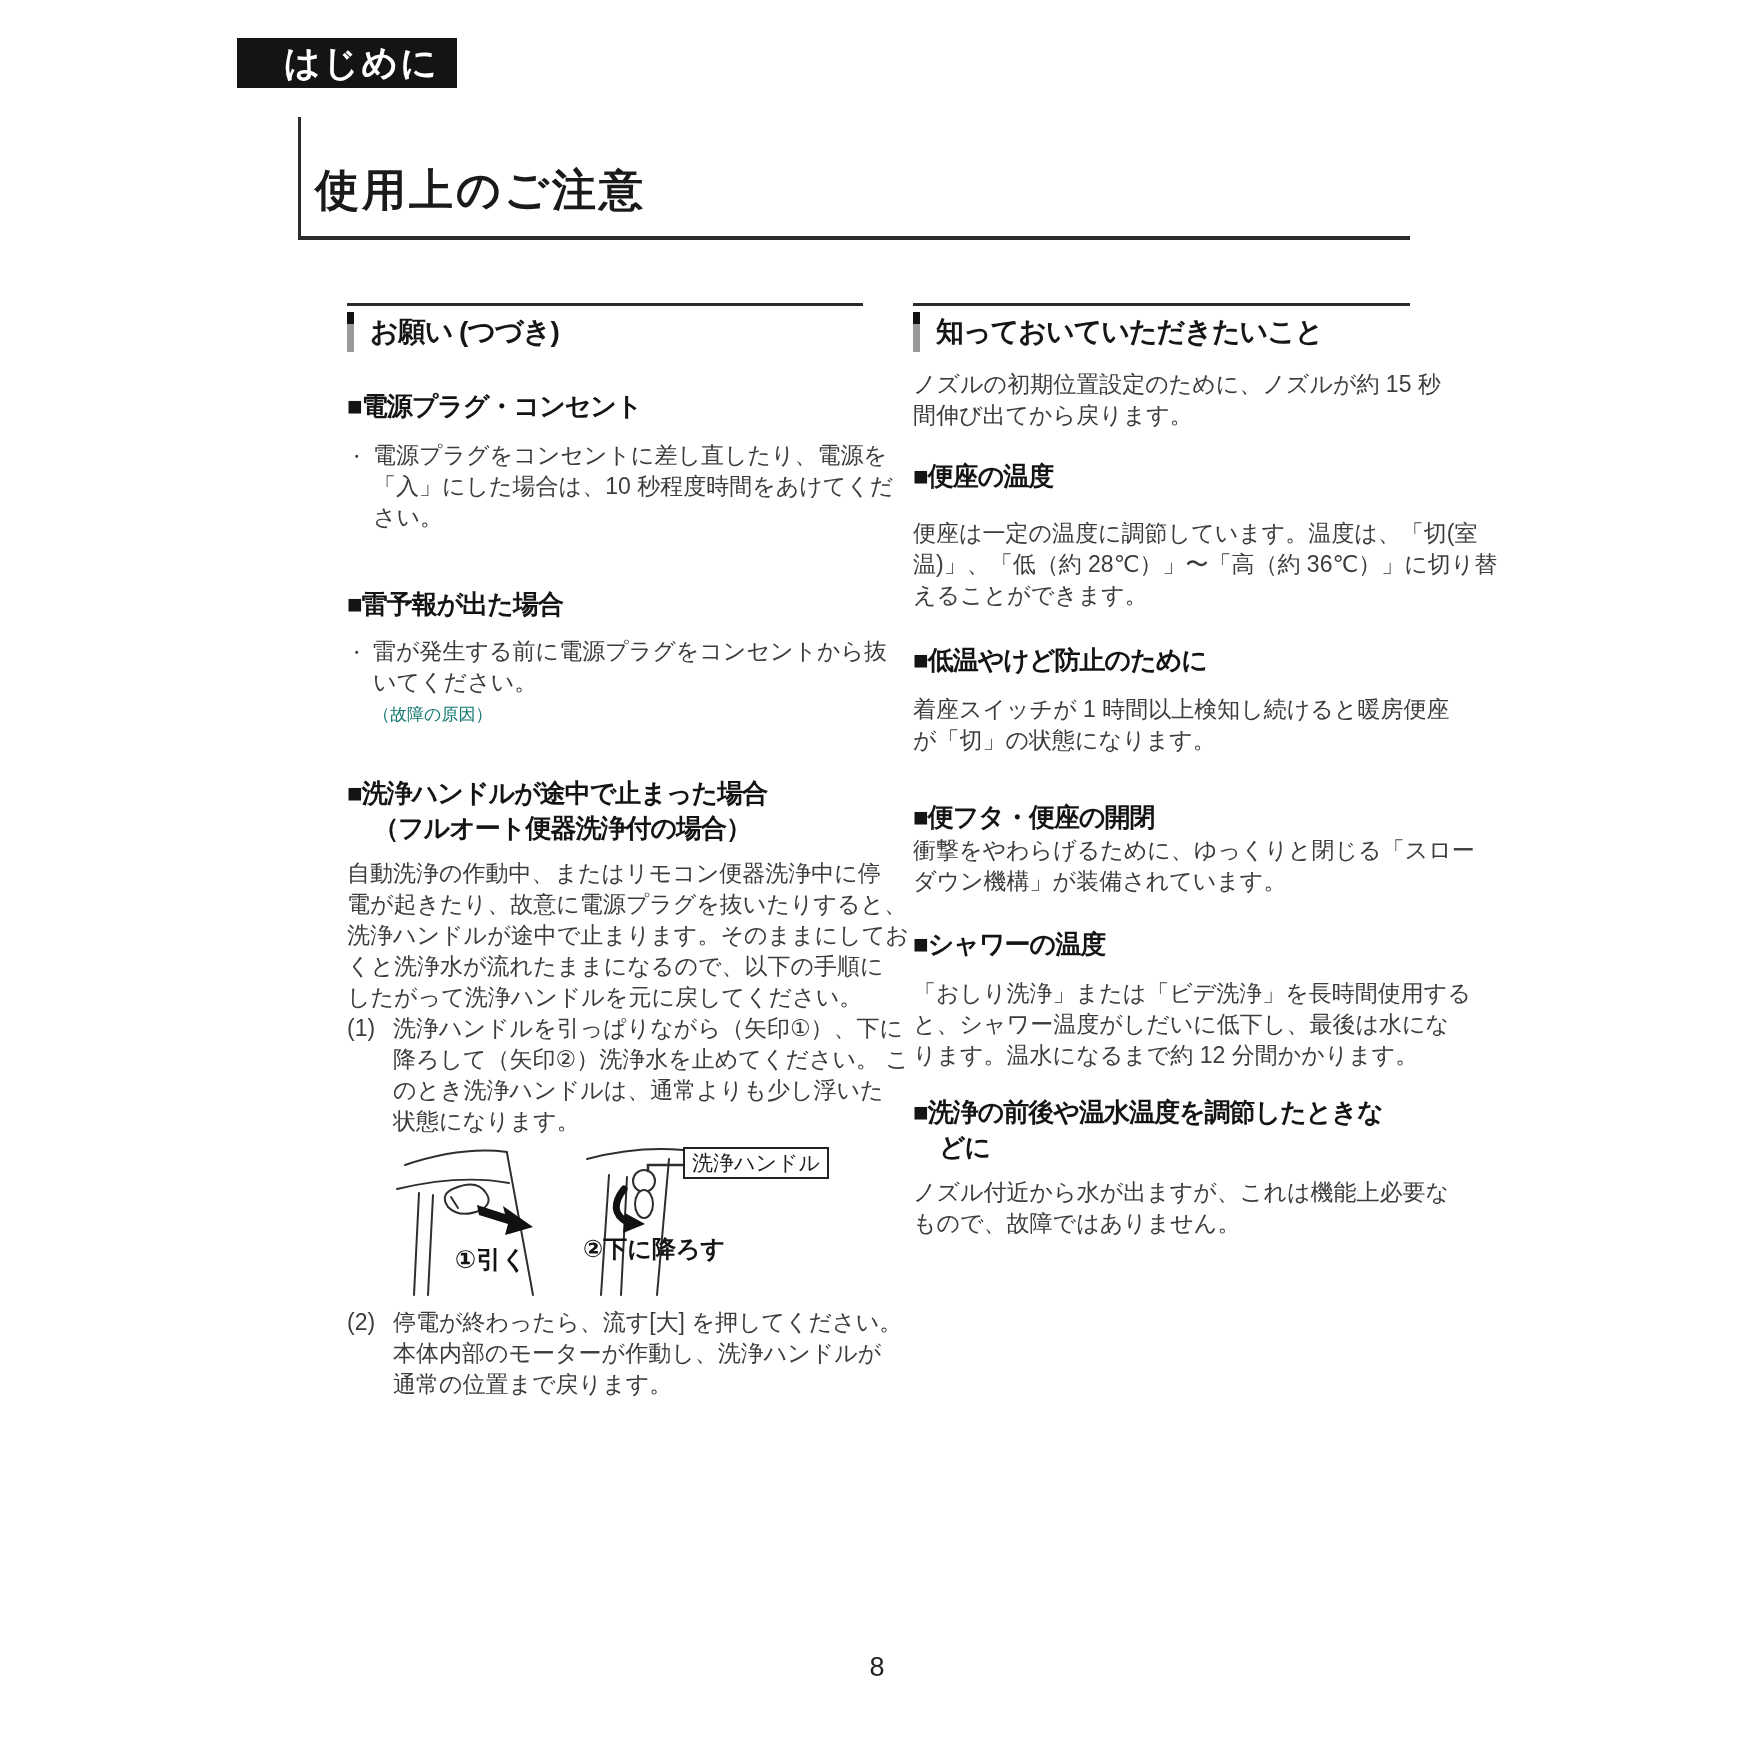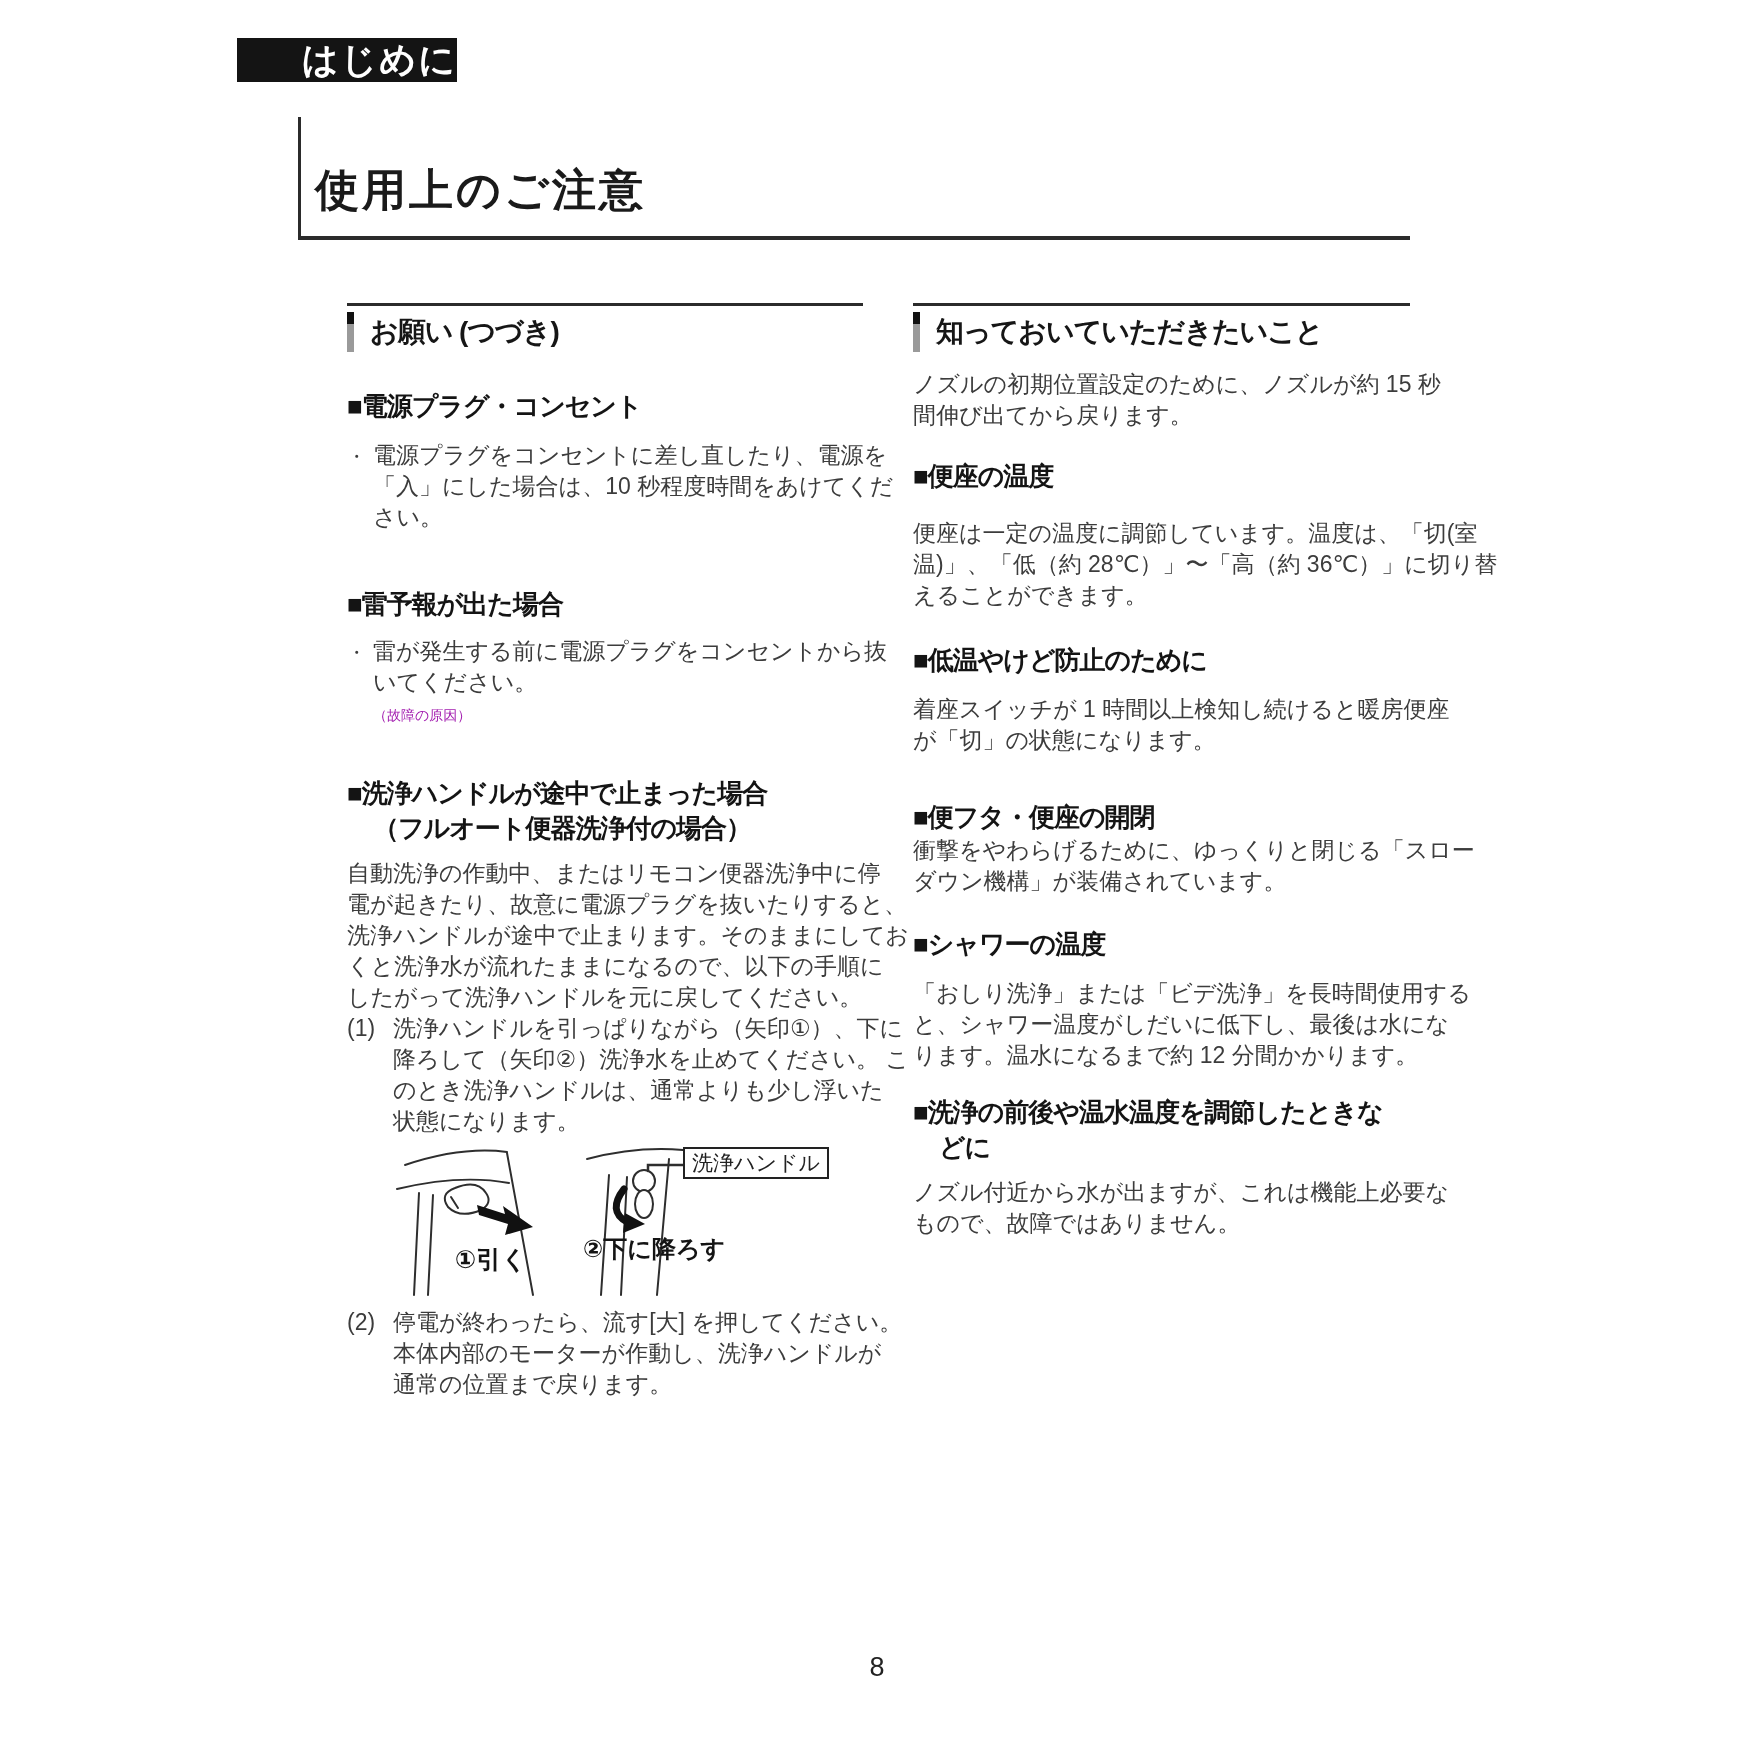--- a/index.html
+++ b/index.html
@@ -1,24 +1,24 @@
 <!DOCTYPE html>
 <html><head>
 <meta charset="utf-8">
 <style>
   html,body{margin:0;padding:0;background:#ffffff;}
   .page{
     position:relative;width:1754px;height:1754px;background:#fff;
     font-family:"Liberation Sans","DejaVu Sans",sans-serif;color:#2d2d2d;overflow:hidden;
   }
   .tab{
-    position:absolute;left:237px;top:38px;width:220px;height:44px;background:#141414;
+    position:absolute;left:237px;top:38px;width:220px;height:50px;background:#141414;
     color:#fff;font-size:36px;font-weight:bold;letter-spacing:2px;
     display:flex;align-items:center;justify-content:flex-end;
-    box-sizing:border-box;
+    padding-right:18px;box-sizing:border-box;
   }
   .title-block{
     position:absolute;left:298px;top:117px;width:1112px;
     border-left:3px solid #2b2b2b;border-bottom:4px solid #2b2b2b;box-sizing:border-box;
   }
   .title-block h1{
     margin:44px 0 16px 14px;font-size:44px;font-weight:600;letter-spacing:3px;color:#1a1a1a;
   }
   .col{position:absolute;top:303px;border-top:3px solid #2b2b2b;}
   .col.left{left:347px;width:516px;}
@@ -29,21 +29,21 @@
   .sec{
     font-size:26px;font-weight:700;letter-spacing:-1px;color:#141414;
     margin:0;line-height:35px;white-space:pre-line;
   }
   .hang{padding-left:26px;text-indent:-26px;}
   .body{font-size:23px;line-height:31px;color:#3c3c3c;white-space:pre;margin:0;}
   .bullet{display:flex;}
   .bullet .mk{width:26px;flex:none;font-size:19px;line-height:31px;color:#3c3c3c;padding-top:1px;}
   .step{display:flex;}
   .step .mk{width:46px;flex:none;font-size:23px;line-height:31px;color:#3c3c3c;}
-  .note{font-size:14px;line-height:30px;color:#a21caf;margin-left:26px;white-space:pre;}
+  .note{font-size:17px;line-height:30px;color:#0f766e;margin-left:26px;white-space:pre;}
   .figure{position:relative;height:156px;margin-top:6px;}
   .figure svg{position:absolute;left:0;top:0;}
   .fig-label{position:absolute;font-weight:700;color:#141414;white-space:pre;}
   .fig-label.pull{left:108px;top:100px;font-size:25px;}
   .fig-label.down{left:236px;top:90px;font-size:24px;}
   .fig-box{
     position:absolute;left:336px;top:4px;border:2px solid #222;background:#fff;
     font-size:21px;line-height:26px;padding:1px 7px;color:#222;white-space:pre;
   }
   .pageno{position:absolute;left:0;right:0;top:1652px;text-align:center;font-size:27px;color:#222;}

